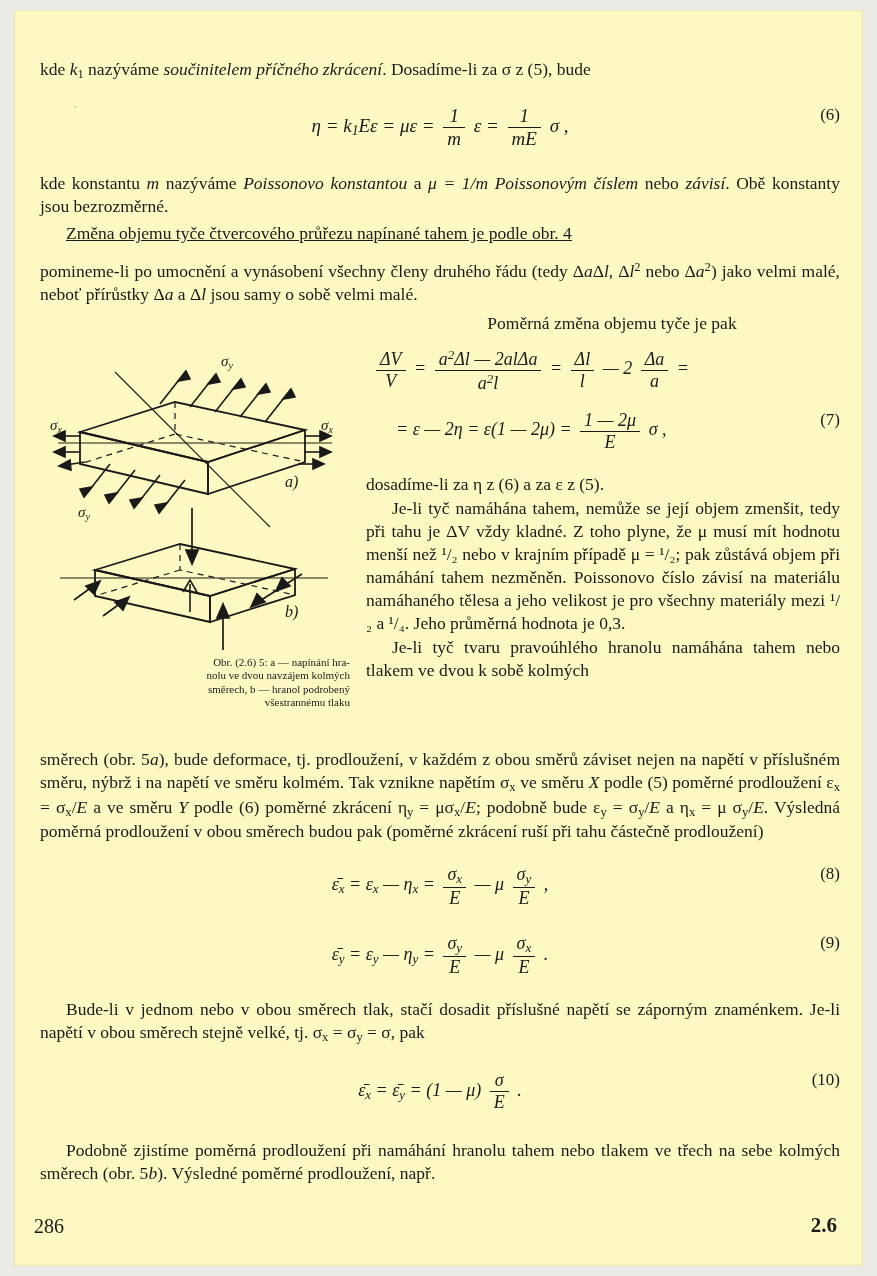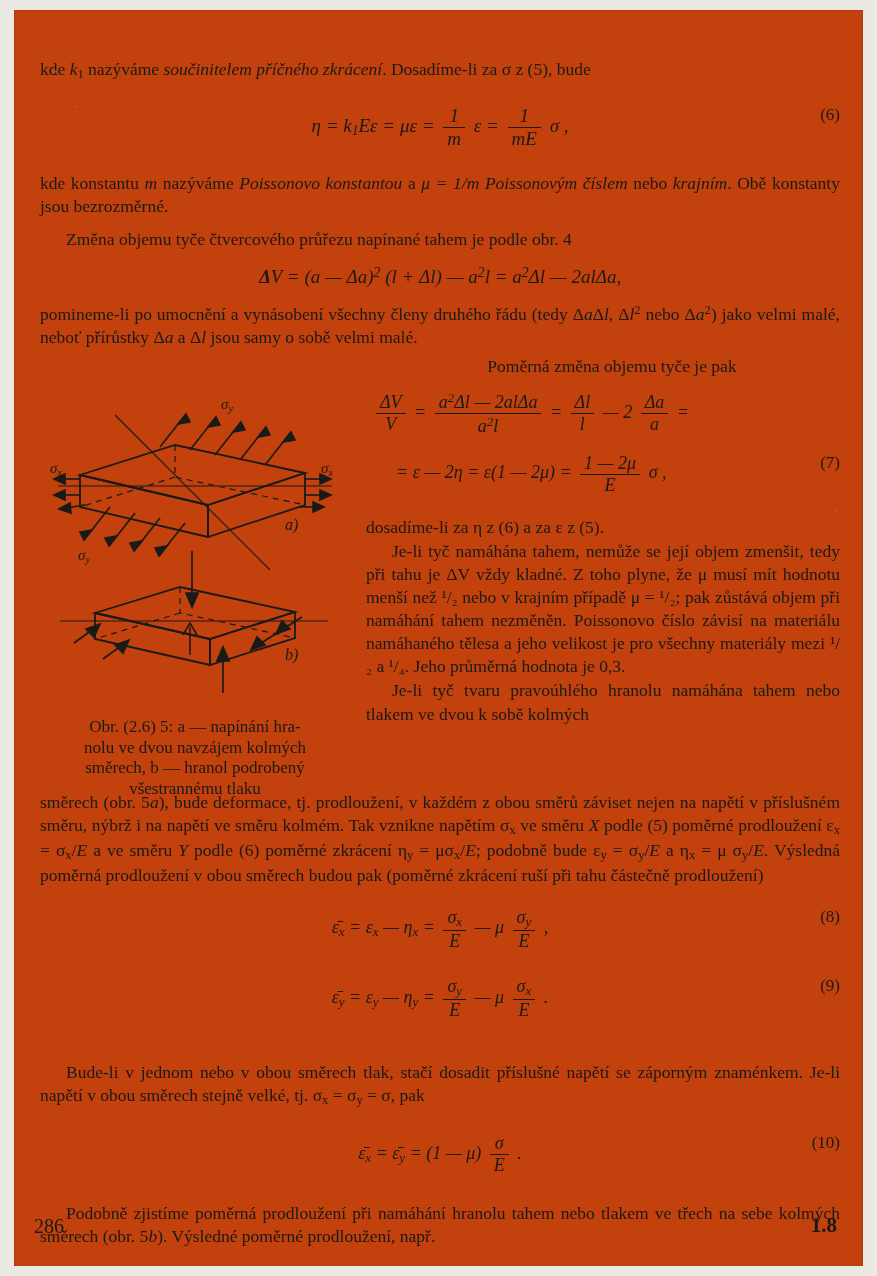--- a/index.html
+++ b/index.html
@@ -15,21 +15,21 @@
     overflow: hidden;
     font-family: "Liberation Serif", serif;
     color: #1a1a18;
   }
   .paper {
     position: absolute;
     left: 14px;
     top: 10px;
     width: 849px;
     height: 1256px;
-    background: #c2410c;
+    background: #fef9c3;
     box-shadow: 0 0 2px rgba(0,0,0,0.25) inset;
   }
   .content {
     position: absolute;
     left: 26px;
     top: 48px;
     width: 800px;
   }
   
   p, .para {
@@ -77,24 +77,24 @@
     position: absolute;
     left: 0;
     top: 0;
     width: 310px;
   }
   .txt-col {
     margin-left: 326px;
     width: 474px;
   }
   .fig-caption {
-    font-size: 17px;
+    font-size: 11px;
     line-height: 1.22;
-    text-align: center;
-    margin-top: 18px;
+    text-align: right;
+    margin-top: 0;
   }
   figure { margin: 0; }
 
   
   .footer {
     position: absolute;
     left: 20px;
     right: 26px;
     bottom: 28px;
     display: flex;
@@ -129,30 +129,25 @@
         η = k<span class="sub">1</span>Eε = με =
         <span class="frac"><span class="num">1</span><span class="den">m</span></span>
         ε =
         <span class="frac"><span class="num">1</span><span class="den">mE</span></span>
         σ ,
       </span>
       <span class="eq-num">(6)</span>
     </div>
 
     <p class="para" style="margin-top:22px;">
-      <span>kde konstantu </span><i>m</i><span> nazýváme </span><i>Poissonovo konstantou</i><span> a </span><i>μ = 1/m</i><i> Poissonovým číslem</i><span> nebo </span><i>krajním</i><span>. Obě konstanty jsou bezrozměrné.</span>
-    </p>
-
-    <p class="para indent" style="margin-top:10px;">Změna objemu tyče čtvercového průřezu napínané tahem je podle obr. 4</p>
-
-    <div class="eq-row" style="margin-top:14px;font-size:19px;">
-      <span>
-        <b>Δ</b><i>V</i> = (<i>a</i> — Δ<i>a</i>)<span class="sup">2</span> (<i>l</i> + Δ<i>l</i>) — <i>a</i><span class="sup">2</span><i>l</i> = <i>a</i><span class="sup">2</span>Δ<i>l</i> — 2<i>al</i>Δ<i>a</i>,
-      </span>
-    </div>
+      <span>kde konstantu </span><i>m</i><span> nazýváme </span><i>Poissonovo konstantou</i><span> a </span><i>μ = 1/m</i><i> Poissonovým číslem</i><span> nebo </span><i>závisí</i><span>. Obě konstanty jsou bezrozměrné.</span>
+    </p>
+
+    <p class="para indent" style="margin-top:4px;text-decoration:underline;">Změna objemu tyče čtvercového průřezu napínané tahem je podle obr. 4</p>
+
 
     <p class="para" style="margin-top:14px;">
       <span>pomineme-li po umocnění a vynásobení všechny členy druhého řádu (tedy Δ<i>a</i>Δ<i>l</i>, Δ<i>l</i><span class="sup">2</span> nebo Δ<i>a</i><span class="sup">2</span>) jako velmi malé, neboť přírůstky Δ<i>a</i> a Δ<i>l</i> jsou samy o sobě velmi malé.</span>
     </p>
 
     <div class="split" style="margin-top:6px;height:432px;">
 
       <div class="txt-col">
         <p class="para" style="text-align:center;text-indent:18px;">Poměrná změna objemu tyče je pak</p>
 
@@ -313,41 +308,41 @@
       <span>
         ε̄<span class="sub">y</span> = ε<span class="sub">y</span> — η<span class="sub">y</span> =
         <span class="frac"><span class="num">σ<span class="sub">y</span></span><span class="den"><i>E</i></span></span>
         — μ
         <span class="frac"><span class="num">σ<span class="sub">x</span></span><span class="den"><i>E</i></span></span>
         .
       </span>
       <span class="eq-num">(9)</span>
     </div>
 
-    <p class="para indent" style="margin-top:40px;">
+    <p class="para indent" style="margin-top:20px;">
       Bude-li v jednom nebo v obou směrech tlak,  stačí dosadit příslušné napětí se záporným znaménkem. Je-li napětí v obou směrech stejně velké, tj. σ<span class="sub">x</span> = σ<span class="sub">y</span> = σ, pak
     </p>
 
     <div class="eq-row" style="margin-top:24px;font-size:18px;">
       <span>
         ε̄<span class="sub">x</span> = ε̄<span class="sub">y</span> = (1 — μ)
         <span class="frac"><span class="num">σ</span><span class="den"><i>E</i></span></span>
         .
       </span>
       <span class="eq-num">(10)</span>
     </div>
 
     <p class="para indent" style="margin-top:26px;">
       Podobně zjistíme poměrná prodloužení při namáhání hranolu tahem nebo tlakem ve třech na sebe kolmých směrech (obr. 5<i>b</i>). Výsledné poměrné prodloužení, např.
     </p>
 
   </div>
 
   <div class="footer">
     <span class="folio">286</span>
-    <span class="chapter-no">1.8</span>
+    <span class="chapter-no">2.6</span>
   </div>
 
   <div class="speckle" style="left:40px;top:60px;width:3px;height:3px;"></div>
   <div class="speckle" style="left:60px;top:96px;width:2px;height:2px;"></div>
   <div class="speckle" style="left:820px;top:500px;width:2px;height:2px;"></div>
  </div>
 </div>
 
 </body></html>

